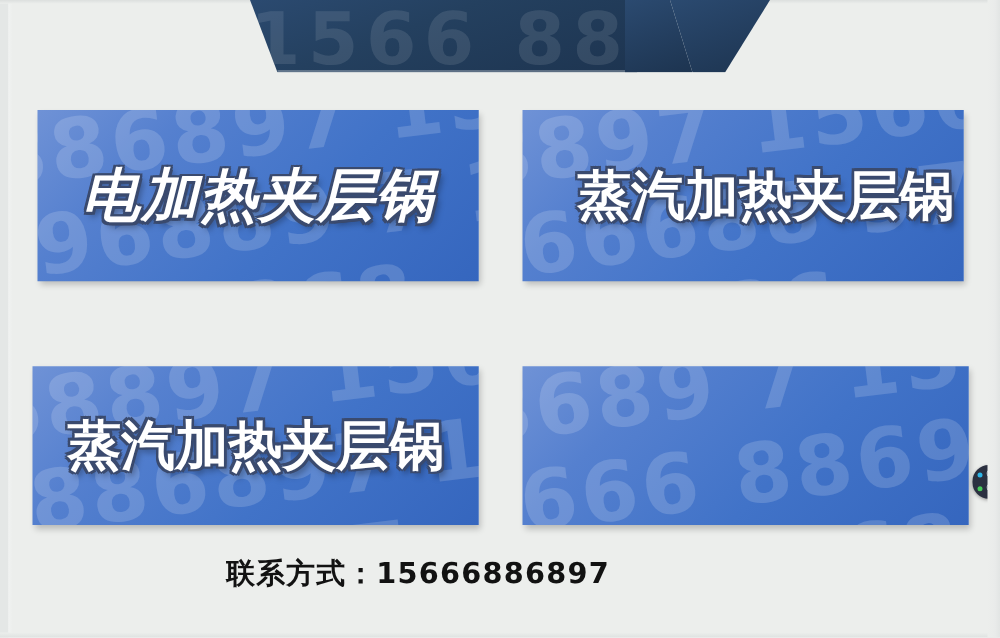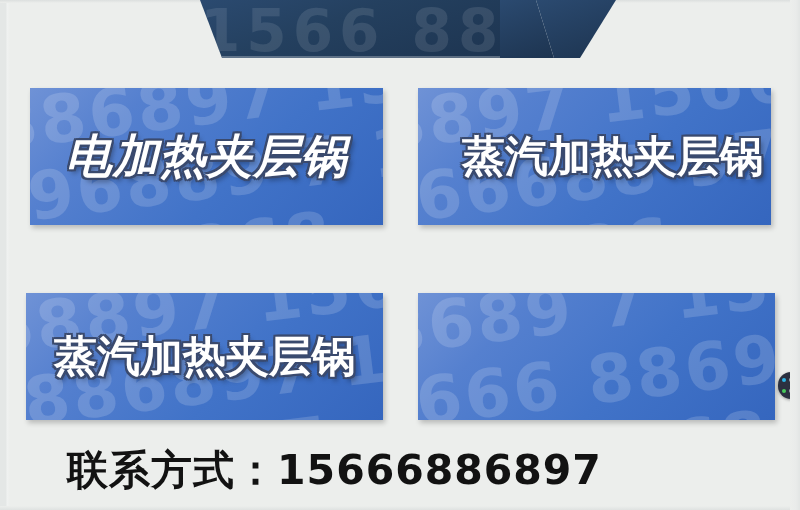--- a/index.html
+++ b/index.html
@@ -106,21 +106,21 @@
   #card-4{left:418px;top:293px; width:357px;height:127px;}
   #card-1 .card-label{font-size:46px;letter-spacing:1px;font-style:italic;}
   #card-2 .card-label{font-size:43px;letter-spacing:0px;margin-left:36px;}
   #card-3 .card-label{font-size:43px;letter-spacing:0px;}
   #card-4 .card-label{font-size:43px;letter-spacing:0px;}
 
   
   #contact{
     position:absolute;left:0;top:443px;width:669px;
     text-align:center;
-    color:#121212;font-weight:bold;font-size:41px;letter-spacing:1px;
+    color:#121212;font-weight:bold;font-size:23px;letter-spacing:1px;
     white-space:nowrap;
   }
   #contact .num{letter-spacing:1px;}
 
   
   #corner-widget{
     position:absolute;left:778px;top:372px;width:32px;height:27px;
     background:#2b3040;border-radius:13px;
     box-shadow:0 1px 3px rgba(0,0,0,.35);
     overflow:hidden;

